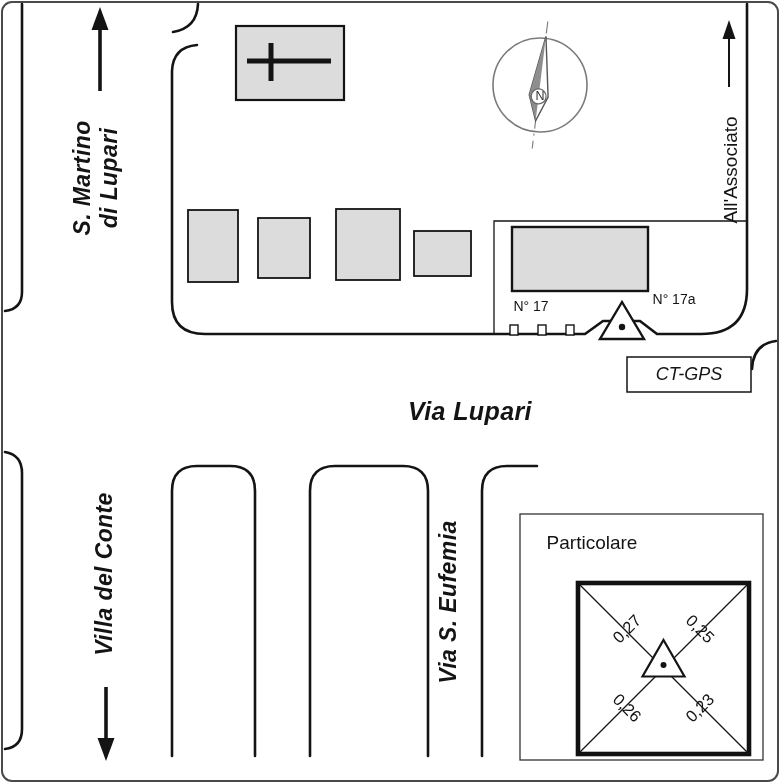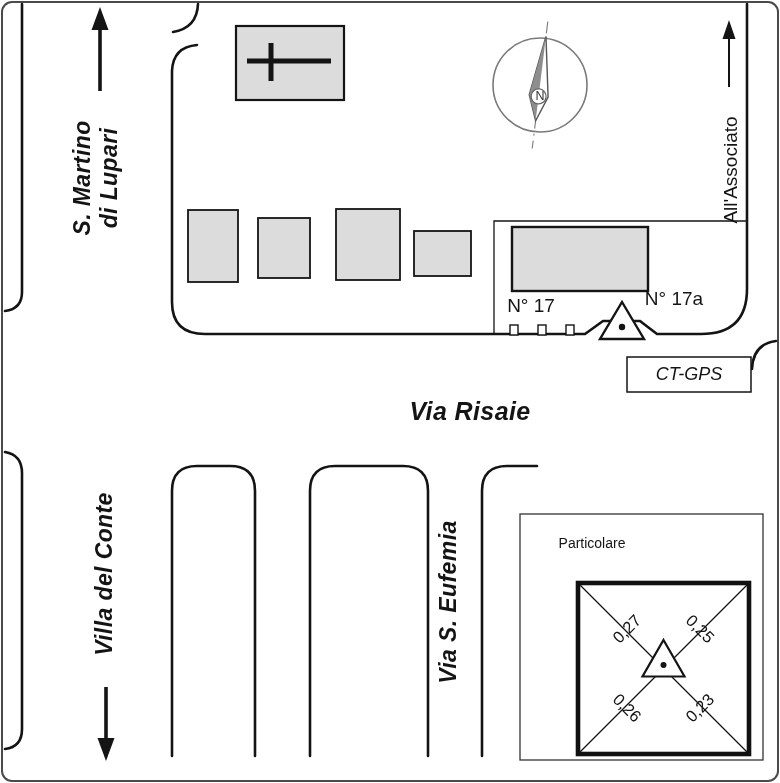--- a/index.html
+++ b/index.html
@@ -6,21 +6,21 @@
   .canvas{position:relative;width:780px;height:783px;background:#fff;overflow:hidden;
           font-family:"Liberation Sans",sans-serif;color:#141414;}
   svg{position:absolute;left:0;top:0;}
   .lbl{position:absolute;transform:translate(-50%,-50%);white-space:nowrap;
        font-family:"Liberation Sans",sans-serif;color:#141414;}
   .street{font-style:italic;font-weight:bold;font-size:23px;letter-spacing:.4px;}
   .rot{transform:translate(-50%,-50%) rotate(-90deg);}
   .r45{transform:translate(-50%,-50%) rotate(45deg);}
   .rm45{transform:translate(-50%,-50%) rotate(-45deg);}
   .two-line{text-align:center;line-height:27px;}
-  .plain17{font-size:19px;text-align:right;}
+  .plain17{font-size:14px;text-align:right;}
   .meas{font-size:16.5px;}
 </style>
 </head>
 <body>
 
 <div class="canvas">
 
   <svg width="780" height="783" viewBox="0 0 780 783">
 
     <rect x="2" y="2" width="776" height="779" rx="10" fill="none" stroke="#4a4a4a" stroke-width="2"></rect>
@@ -95,30 +95,30 @@
     <span style="display:block;">S. Martino</span>
     <span style="display:block;">di Lupari</span>
   </div>
 
   <div class="lbl street rot" style="left:104px;top:574px;">Villa del Conte</div>
 
   <div class="lbl street rot" style="left:448px;top:602px;">Via S. Eufemia</div>
 
   <div class="lbl rot" style="left:731px;top:170px;font-size:19px;">All'Associato</div>
 
-  <div class="lbl street" style="left:470px;top:411px;font-size:25px;">Via Risaie</div>
+  <div class="lbl street" style="left:470px;top:411px;font-size:25px;">Via Lupari</div>
 
   <div class="lbl" style="left:689px;top:374px;font-size:18px;font-style:italic;">CT-GPS</div>
 
   <div class="lbl plain17" style="left:531px;top:306px;">N° 17</div>
 
   <div class="lbl plain17" style="left:674px;top:299px;">N° 17a</div>
 
   <div class="lbl" style="left:540px;top:96px;font-size:12.5px;color:#333;">N</div>
 
-  <div class="lbl" style="left:592px;top:543px;font-size:14px;">Particolare</div>
+  <div class="lbl" style="left:592px;top:543px;font-size:19px;">Particolare</div>
 
   <div class="lbl meas rm45" style="left:627px;top:629px;">0,27</div>
   <div class="lbl meas r45" style="left:700px;top:629px;">0,25</div>
   <div class="lbl meas r45" style="left:627px;top:708px;">0,26</div>
   <div class="lbl meas rm45" style="left:700px;top:708px;">0,23</div>
 
 </div>
 
 </body></html>

